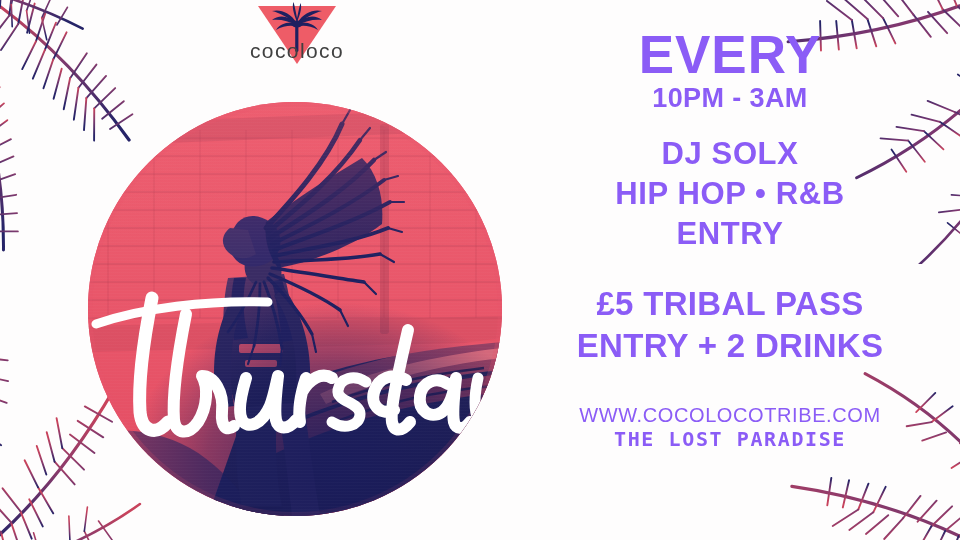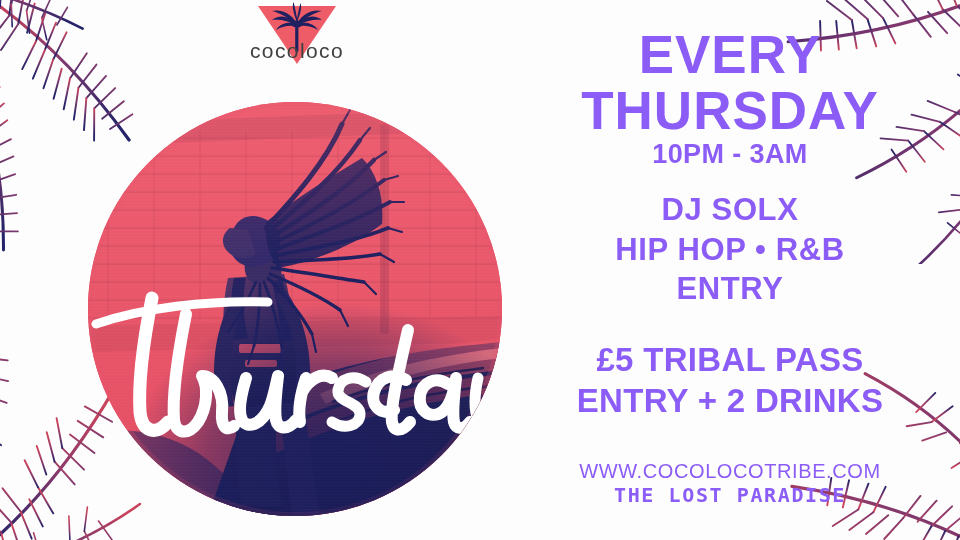--- a/index.html
+++ b/index.html
@@ -565,21 +565,20 @@
           <path d="M422 98 C 420 126 416 152 406 168 C 396 184 378 188 366 178" stroke-width="10"></path>
 
           <path d="M430 104 C 422 98 410 102 410 112 C 410 124 430 124 430 136" stroke-width="10"></path>
         </g>
       </svg>
     </div>
   </div>
 
   <div class="info">
     <div class="l-every">EVERY</div>
-    <div class="l-thursday">THURSDAY</div>
     <div class="l-time">10PM - 3AM</div>
 
     <div class="l-dj">DJ SOLX</div>
     <div class="l-genre">HIP HOP  •  R&amp;B</div>
     <div class="l-house">ENTRY</div>
 
     <div class="l-price">£5 TRIBAL PASS</div>
     <div class="l-entry">ENTRY + 2 DRINKS</div>
 
     <div class="l-web">WWW.COCOLOCOTRIBE.COM</div>

